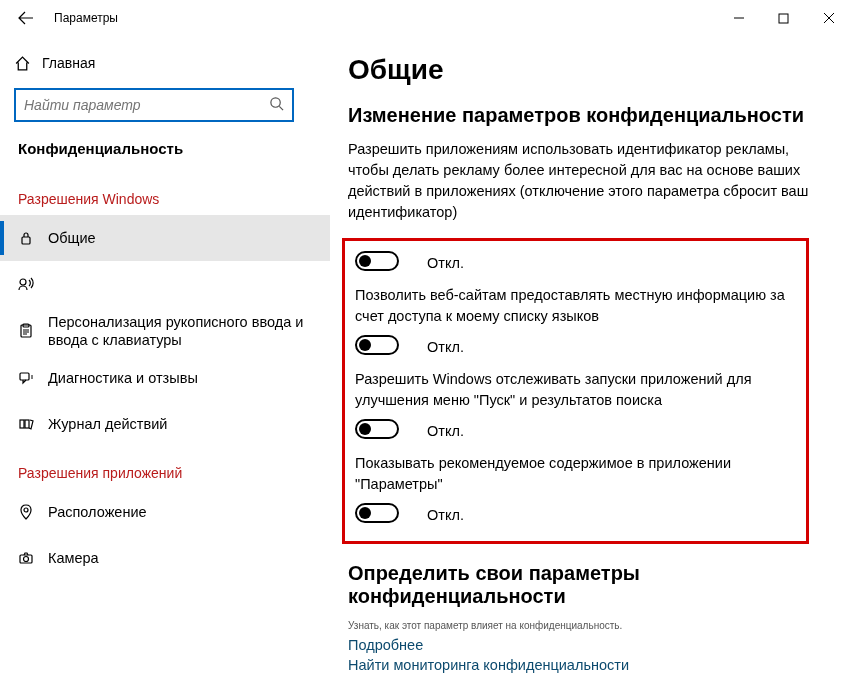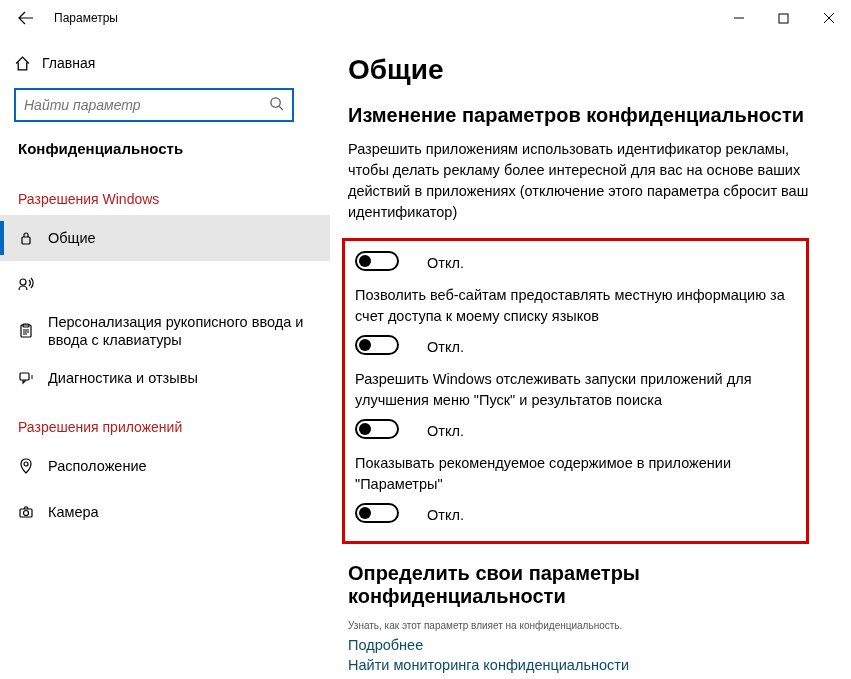--- a/index.html
+++ b/index.html
@@ -208,20 +208,30 @@
       <div class="nav-item">
         <span class="ico">
           <svg width="16" height="16" viewBox="0 0 16 16" stroke-width="1.2">
               <rect x="2" y="3" width="9" height="7" rx="1"></rect>
               <path d="M5 10 L5 13 L8 10 M13 6 H15 M13 8 H15"></path>
             </svg>
         </span>
         <span class="lbl">Диагностика и отзывы</span>
       </div>
 
+      <div class="nav-item">
+        <span class="ico">
+          <svg width="16" height="16" viewBox="0 0 16 16" stroke-width="1.2">
+              <rect x="2" y="4" width="4" height="8"></rect>
+              <rect x="7" y="4" width="4" height="8"></rect>
+              <path d="M12 4 L15 5 L13 13 L11 12"></path>
+            </svg>
+        </span>
+        <span class="lbl">Журнал действий</span>
+      </div>
 
       <div class="group-label">Разрешения приложений</div>
 
       <div class="nav-item">
         <span class="ico">
           <svg width="16" height="16" viewBox="0 0 16 16" stroke-width="1.2">
               <path d="M8 1 C11 1 13 3 13 6 C13 10 8 15 8 15 C8 15 3 10 3 6 C3 3 5 1 8 1 Z"></path>
               <circle cx="8" cy="6" r="2"></circle>
             </svg>
         </span>

